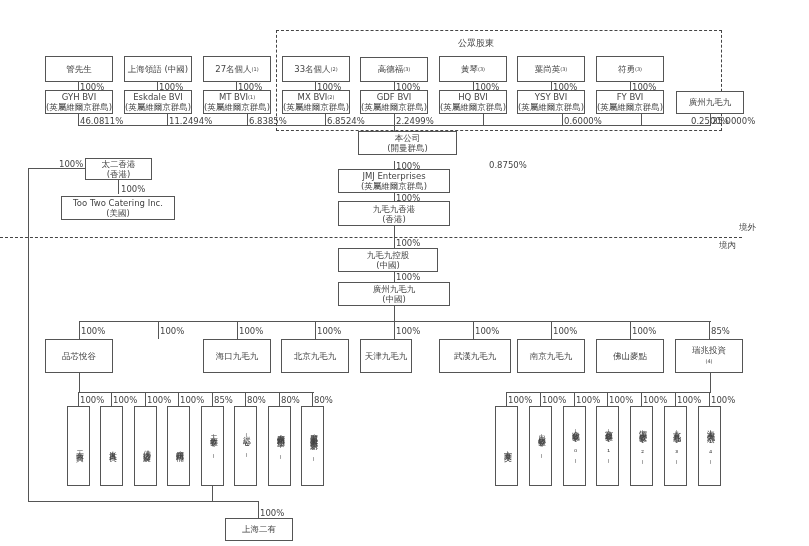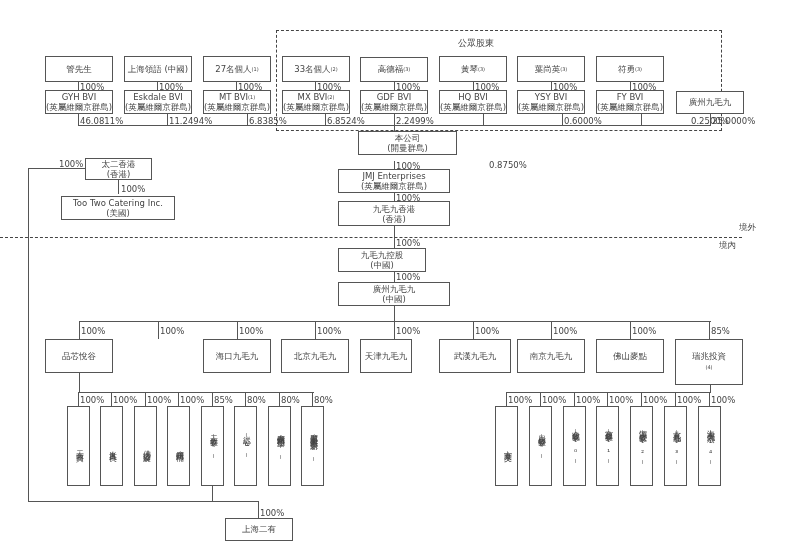--- a/index.html
+++ b/index.html
@@ -156,21 +156,21 @@
   <div class="box" style="left:61px;top:196px;width:114px;height:24px;line-height:10px;">
       <span>Too Two Catering Inc.</span>
       <span>(美國)</span>
     </div>
 
   <div class="dash-h" style="left:0;top:237px;width:742px;"></div>
   <div class="label" style="left:719px;top:222px;margin-left:20px;">境外</div>
   <div class="label" style="left:719px;top:240px;">境內</div>
 
   <div class="pct" style="left:396px;top:238px;">100%</div>
-  <div class="box" style="left:338px;top:248px;width:88px;height:24px;line-height:10px;">
+  <div class="box" style="left:338px;top:248px;width:100px;height:24px;line-height:10px;">
       <span>九毛九控股</span>
       <span>(中國)</span>
     </div>
   <div class="line" style="left:394px;top:272px;width:1px;height:10px;"></div>
   <div class="pct" style="left:396px;top:272px;">100%</div>
   <div class="box" style="left:338px;top:282px;width:112px;height:24px;line-height:10px;">
       <span>廣州九毛九</span>
       <span>(中國)</span>
     </div>
   <div class="line" style="left:394px;top:306px;width:1px;height:15px;"></div>
@@ -211,21 +211,21 @@
     <div class="pct" style="left:475px;top:326px;">100%</div>
     <div class="box" style="left:439px;top:339px;width:72px;height:34px;">武漢九毛九</div>
     <div class="line" style="left:551px;top:321px;width:1px;height:18px;"></div>
     <div class="pct" style="left:553px;top:326px;">100%</div>
     <div class="box" style="left:517px;top:339px;width:68px;height:34px;">南京九毛九</div>
     <div class="line" style="left:630px;top:321px;width:1px;height:18px;"></div>
     <div class="pct" style="left:632px;top:326px;">100%</div>
     <div class="box" style="left:596px;top:339px;width:68px;height:34px;">佛山麥點</div>
     <div class="line" style="left:709px;top:321px;width:1px;height:18px;"></div>
     <div class="pct" style="left:711px;top:326px;">85%</div>
-    <div class="box" style="left:675px;top:339px;width:68px;height:46px;">瑞兆投資 <sup>(4)</sup></div>
+    <div class="box" style="left:675px;top:339px;width:68px;height:34px;">瑞兆投資 <sup>(4)</sup></div>
     <div class="line" style="left:78px;top:392px;width:1px;height:14px;"></div>
     <div class="pct" style="left:80px;top:395px;">100%</div>
     <div class="vbox" style="left:67px;top:406px;width:23px;height:80px;">太二商貿</div>
     <div class="line" style="left:111px;top:392px;width:1px;height:14px;"></div>
     <div class="pct" style="left:113px;top:395px;">100%</div>
     <div class="vbox" style="left:100px;top:406px;width:23px;height:80px;">米良人良</div>
     <div class="line" style="left:145px;top:392px;width:1px;height:14px;"></div>
     <div class="pct" style="left:147px;top:395px;">100%</div>
     <div class="vbox" style="left:134px;top:406px;width:23px;height:80px;">佛山麥旋</div>
     <div class="line" style="left:178px;top:392px;width:1px;height:14px;"></div>

